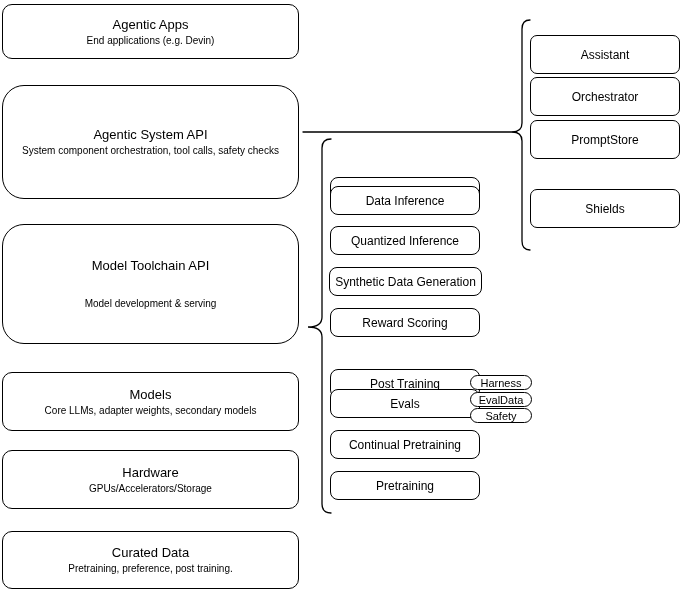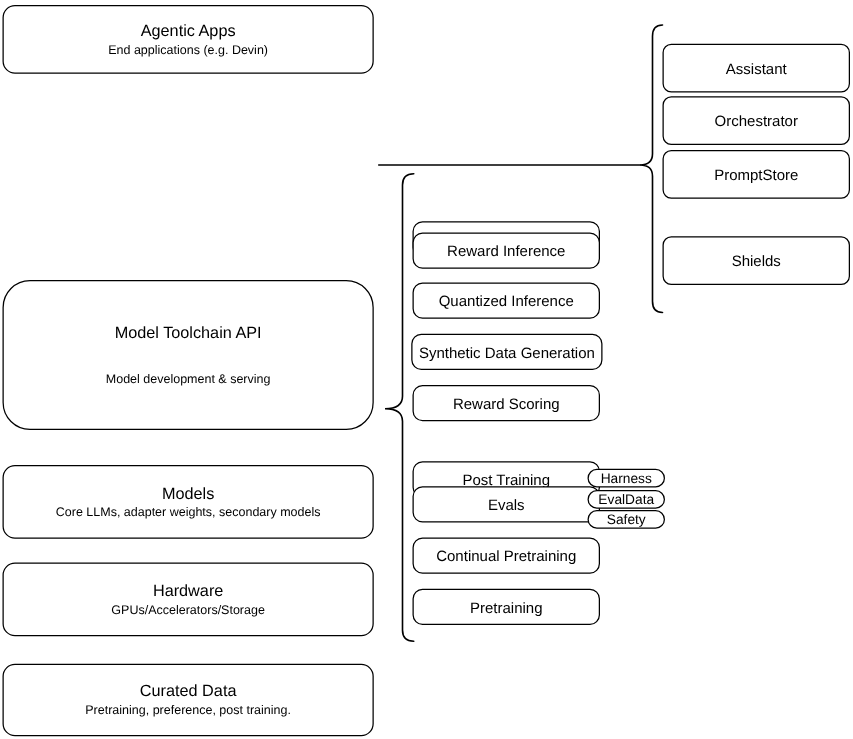--- a/index.html
+++ b/index.html
@@ -117,20 +117,24 @@
     <path d="M530 20 Q522 20 522 29 L522 123 Q522 132 512 132 Q522 132 522 141 L522 241 Q522 250 530 250" stroke="#000000" stroke-width="1.3" fill="none" stroke-linecap="round"></path>
 
     <path d="M331 139 Q322 139 322 148 L322 317 Q322 327 308 327 Q322 327 322 337 L322 504 Q322 513 331 513" stroke="#000000" stroke-width="1.3" fill="none" stroke-linecap="round"></path>
   </svg>
 
   <div class="lbox r-small" style="top:4px; height:55px;">
     <div class="title">Agentic Apps</div>
     <div class="subtitle">End applications (e.g. Devin)</div>
   </div>
 
+  <div class="lbox r-large" style="top:85px; height:114px;">
+    <div class="title">Agentic System API</div>
+    <div class="subtitle">System component orchestration, tool calls, safety checks</div>
+  </div>
 
   <div class="lbox r-large" style="top:224px; height:120px;gap:25px;">
     <div class="title">Model Toolchain API</div>
     <div class="subtitle">Model development &amp; serving</div>
   </div>
 
   <div class="lbox r-small" style="top:372px; height:59px;">
     <div class="title">Models</div>
     <div class="subtitle">Core LLMs, adapter weights, secondary models</div>
   </div>
@@ -142,21 +146,21 @@
 
   <div class="lbox r-small" style="top:531px; height:58px;">
     <div class="title">Curated Data</div>
     <div class="subtitle">Pretraining, preference, post training.</div>
   </div>
 
   <div class="mbox" style="top:161px;margin-top:16px;">
     <span>Realtime Inference</span>
   </div>
   <div class="mbox" style="top:186px;">
-    <span>Reward Inference</span>
+    <span>Data Inference</span>
   </div>
   <div class="mbox" style="top:226px;">
     <span>Quantized Inference</span>
   </div>
   <div class="mbox" style="top:267px; left:329px; width:153px;">
     <span>Synthetic Data Generation</span>
   </div>
   <div class="mbox" style="top:308px;">
     <span>Reward Scoring</span>
   </div>

